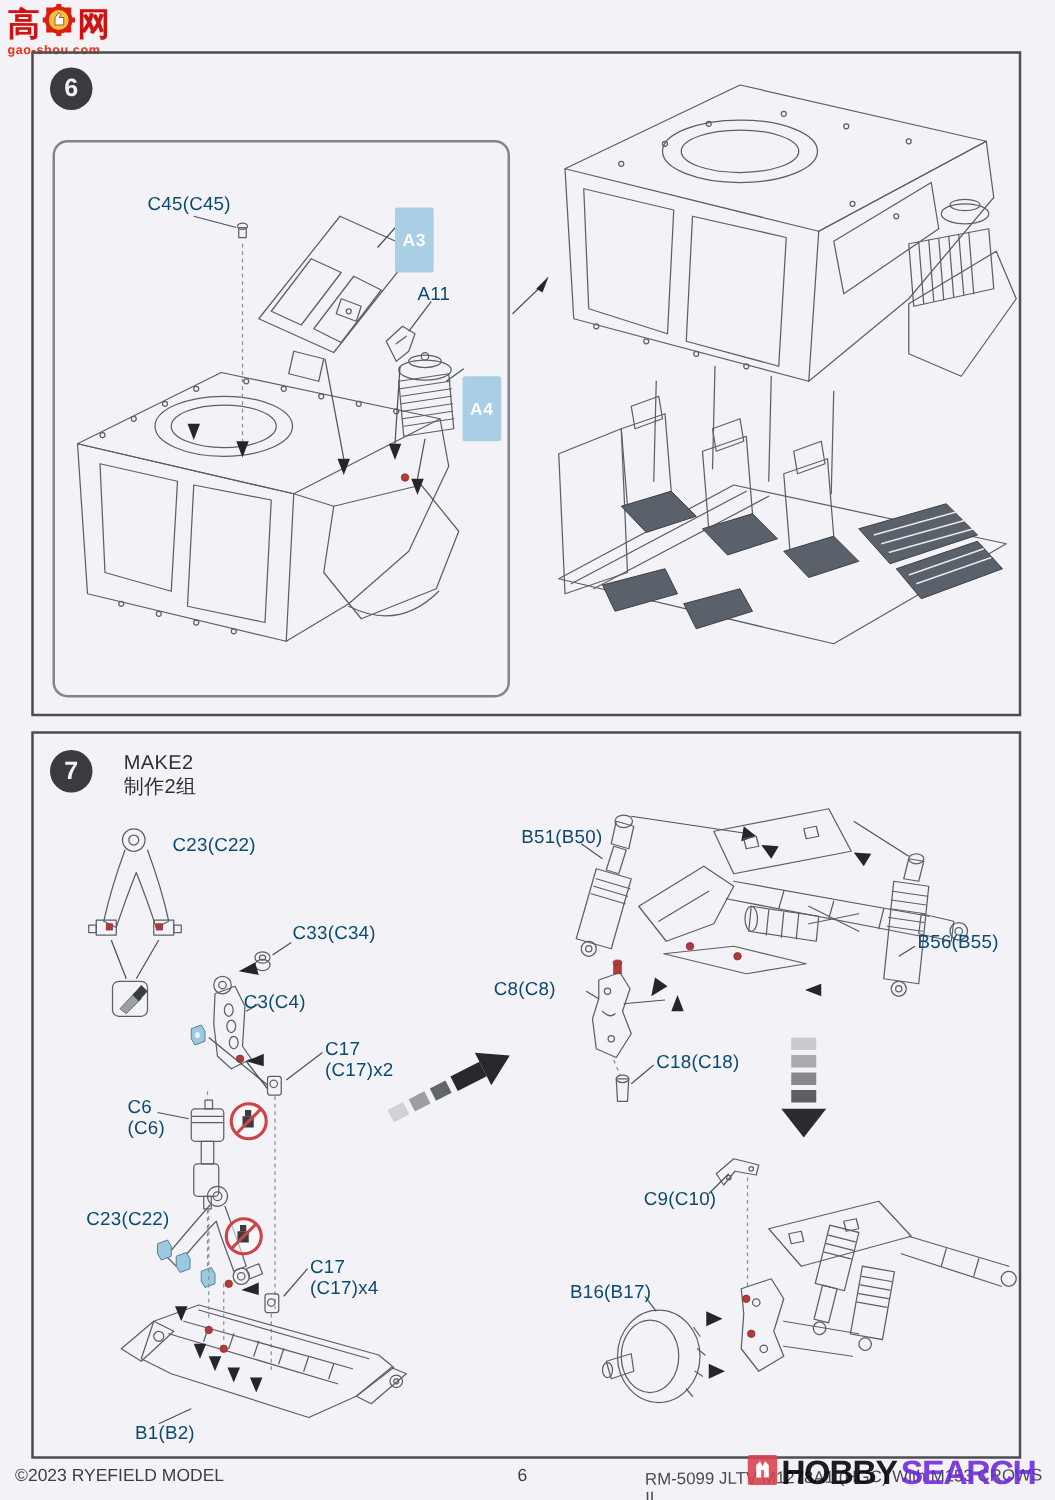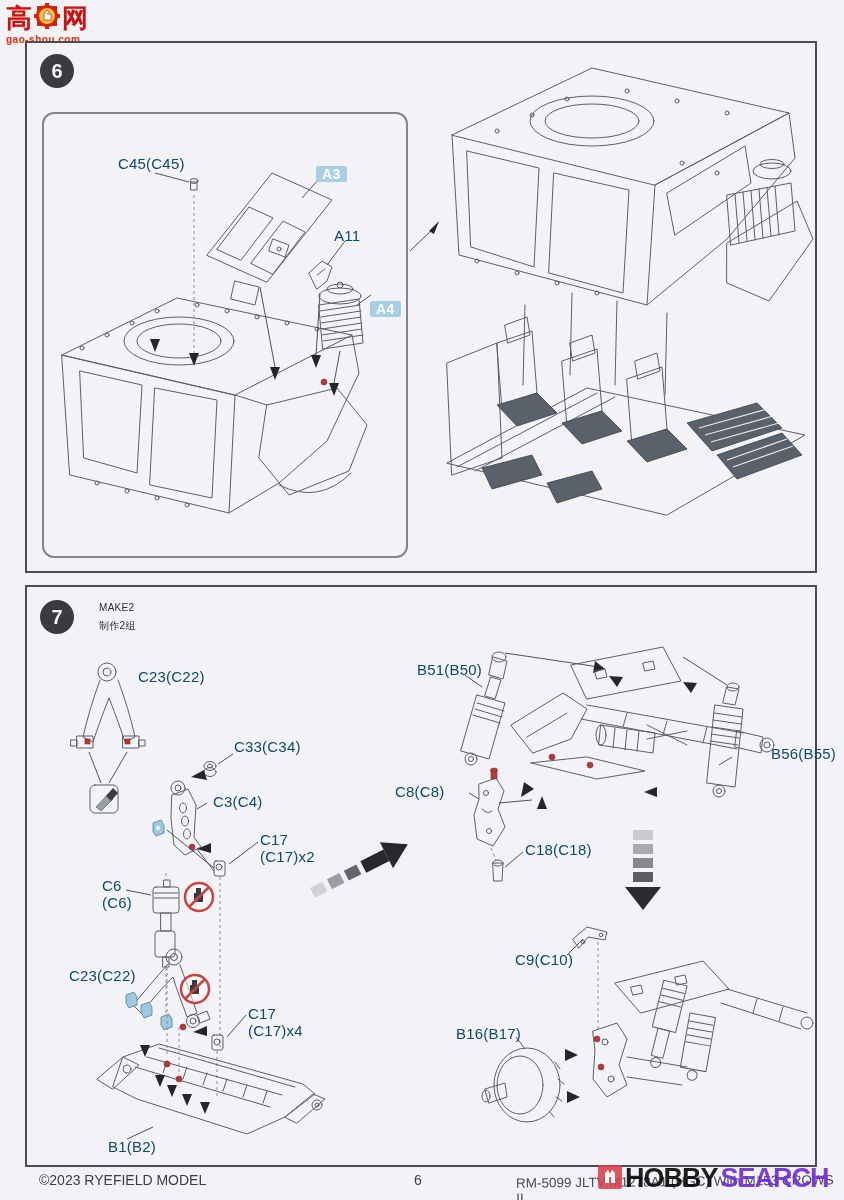--- a/index.html
+++ b/index.html
@@ -8,22 +8,22 @@
   .panel{position:absolute;left:25px;width:788px;border:2px solid #4c4c55;background:transparent;}
   #panel6{top:41px;height:528px;}
   #panel7{top:585px;height:578px;}
   .stepnum{position:absolute;width:34px;height:34px;border-radius:50%;background:#3a3b40;
            color:#f2f2f2;font-weight:bold;font-size:20px;line-height:34px;text-align:center;}
   .innerbox{position:absolute;left:15px;top:69px;width:362px;height:442px;
             border:2px solid #84848e;border-radius:12px;}
   .part-label{position:absolute;font-size:15px;line-height:1.15;color:#0c4a6e;
               white-space:nowrap;letter-spacing:.2px;}
   .badge{position:absolute;background:#a9cfe4;color:#fbfdff;font-weight:bold;font-size:14px;
-         padding:0 6px;border-radius:2px;letter-spacing:.5px;}
-  .make-label{position:absolute;color:#2e2e36;font-size:10px;letter-spacing:.3px;}
+         padding:18px 6px;border-radius:2px;letter-spacing:.5px;}
+  .make-label{position:absolute;color:#2e2e36;font-size:16px;letter-spacing:.3px;}
   .diagram{position:absolute;left:0;top:0;}
   .footer-text{position:absolute;color:#3c3c44;font-size:14px;}
   .product-text{position:absolute;color:#4a4a52;font-size:13.5px;transform:rotate(-0.6deg);}
   
   .wm-gaoshou{position:absolute;left:6px;top:3px;width:110px;}
   .wm-gs-row{display:flex;align-items:center;gap:2px;}
   .wm-gs-cn{color:#cc1313;font-weight:bold;font-size:26px;line-height:26px;
             text-shadow:0 0 1px #ffb0a0;}
   .wm-gs-url{color:#e8341c;font-weight:bold;font-size:10px;letter-spacing:.5px;margin-top:1px;
              text-shadow:0 0 1px #ffd0c0;}
@@ -496,44 +496,44 @@
         <path d="M528,475 L533,482 M531,492 L537,497 M529,510 L535,514 M522,524 L527,530"></path>
       </g>
       <polygon class="af" points="538,462 538,474 551,468"></polygon>
       <polygon class="af" points="540,504 540,516 553,510"></polygon>
       <path class="ld" d="M489,450 L498,462"></path>
     </g>
   </svg>
 
   <div class="part-label" style="left:111px;top:81px;">C23(C22)</div>
   <div class="part-label" style="left:207px;top:151px;">C33(C34)</div>
-  <div class="part-label" style="left:186px;top:206px;">C3(C4)</div>
+  <div class="part-label" style="left:168px;top:206px;">C3(C4)</div>
   <div class="part-label" style="left:233px;top:244px;">
     <div>C17</div>
     <div>(C17)x2</div>
   </div>
   <div class="part-label" style="left:75px;top:290px;">
     <div>C6</div>
     <div>(C6)</div>
   </div>
   <div class="part-label" style="left:42px;top:380px;">C23(C22)</div>
   <div class="part-label" style="left:221px;top:418px;">
     <div>C17</div>
     <div>(C17)x4</div>
   </div>
   <div class="part-label" style="left:81px;top:551px;">B1(B2)</div>
   <div class="part-label" style="left:390px;top:74px;">B51(B50)</div>
-  <div class="part-label" style="left:744px;top:158px;">B56(B55)</div>
+  <div class="part-label" style="left:707px;top:158px;">B56(B55)</div>
   <div class="part-label" style="left:368px;top:196px;">C8(C8)</div>
   <div class="part-label" style="left:498px;top:254px;">C18(C18)</div>
   <div class="part-label" style="left:488px;top:364px;">C9(C10)</div>
   <div class="part-label" style="left:429px;top:438px;">B16(B17)</div>
 </div>
 
-<div class="footer-text" style="left:39px;top:1172px;">©2023 RYEFIELD MODEL</div>
+<div class="footer-text" style="left:12px;top:1172px;">©2023 RYEFIELD MODEL</div>
 <div class="footer-text" style="left:414px;top:1172px;">6</div>
 <div class="product-text" style="left:516px;top:1174px;">RM-5099 JLTV M1278A1 (HGC) With M153 CROWS II</div>
 
 <div class="wm-hs">
   <span>
     <svg width="24" height="24" viewBox="0 0 24 24">
       <rect width="24" height="24" rx="2" fill="#d9404f"></rect>
       <path d="M7 18 L7 8 L10 5 L12 9 L14 5 L17 8 L17 18 L13 18 L13 12 L11 12 L11 18 Z" fill="#fff"></path>
     </svg>
   </span>

